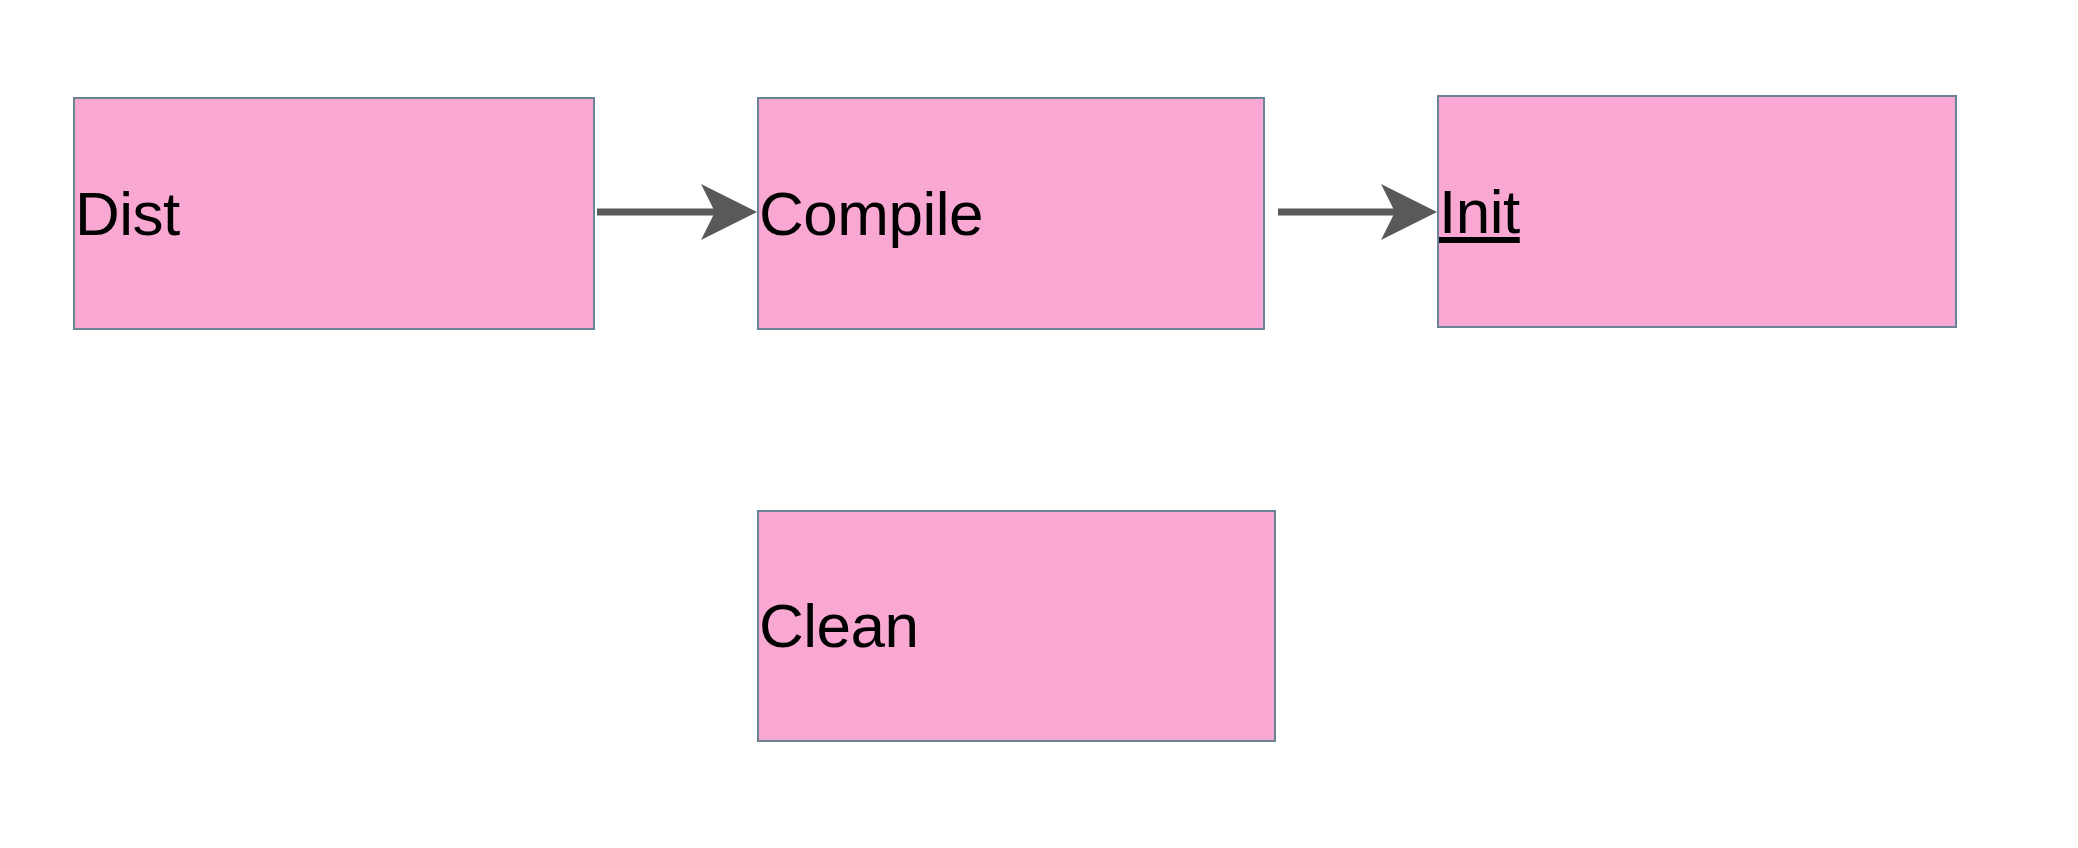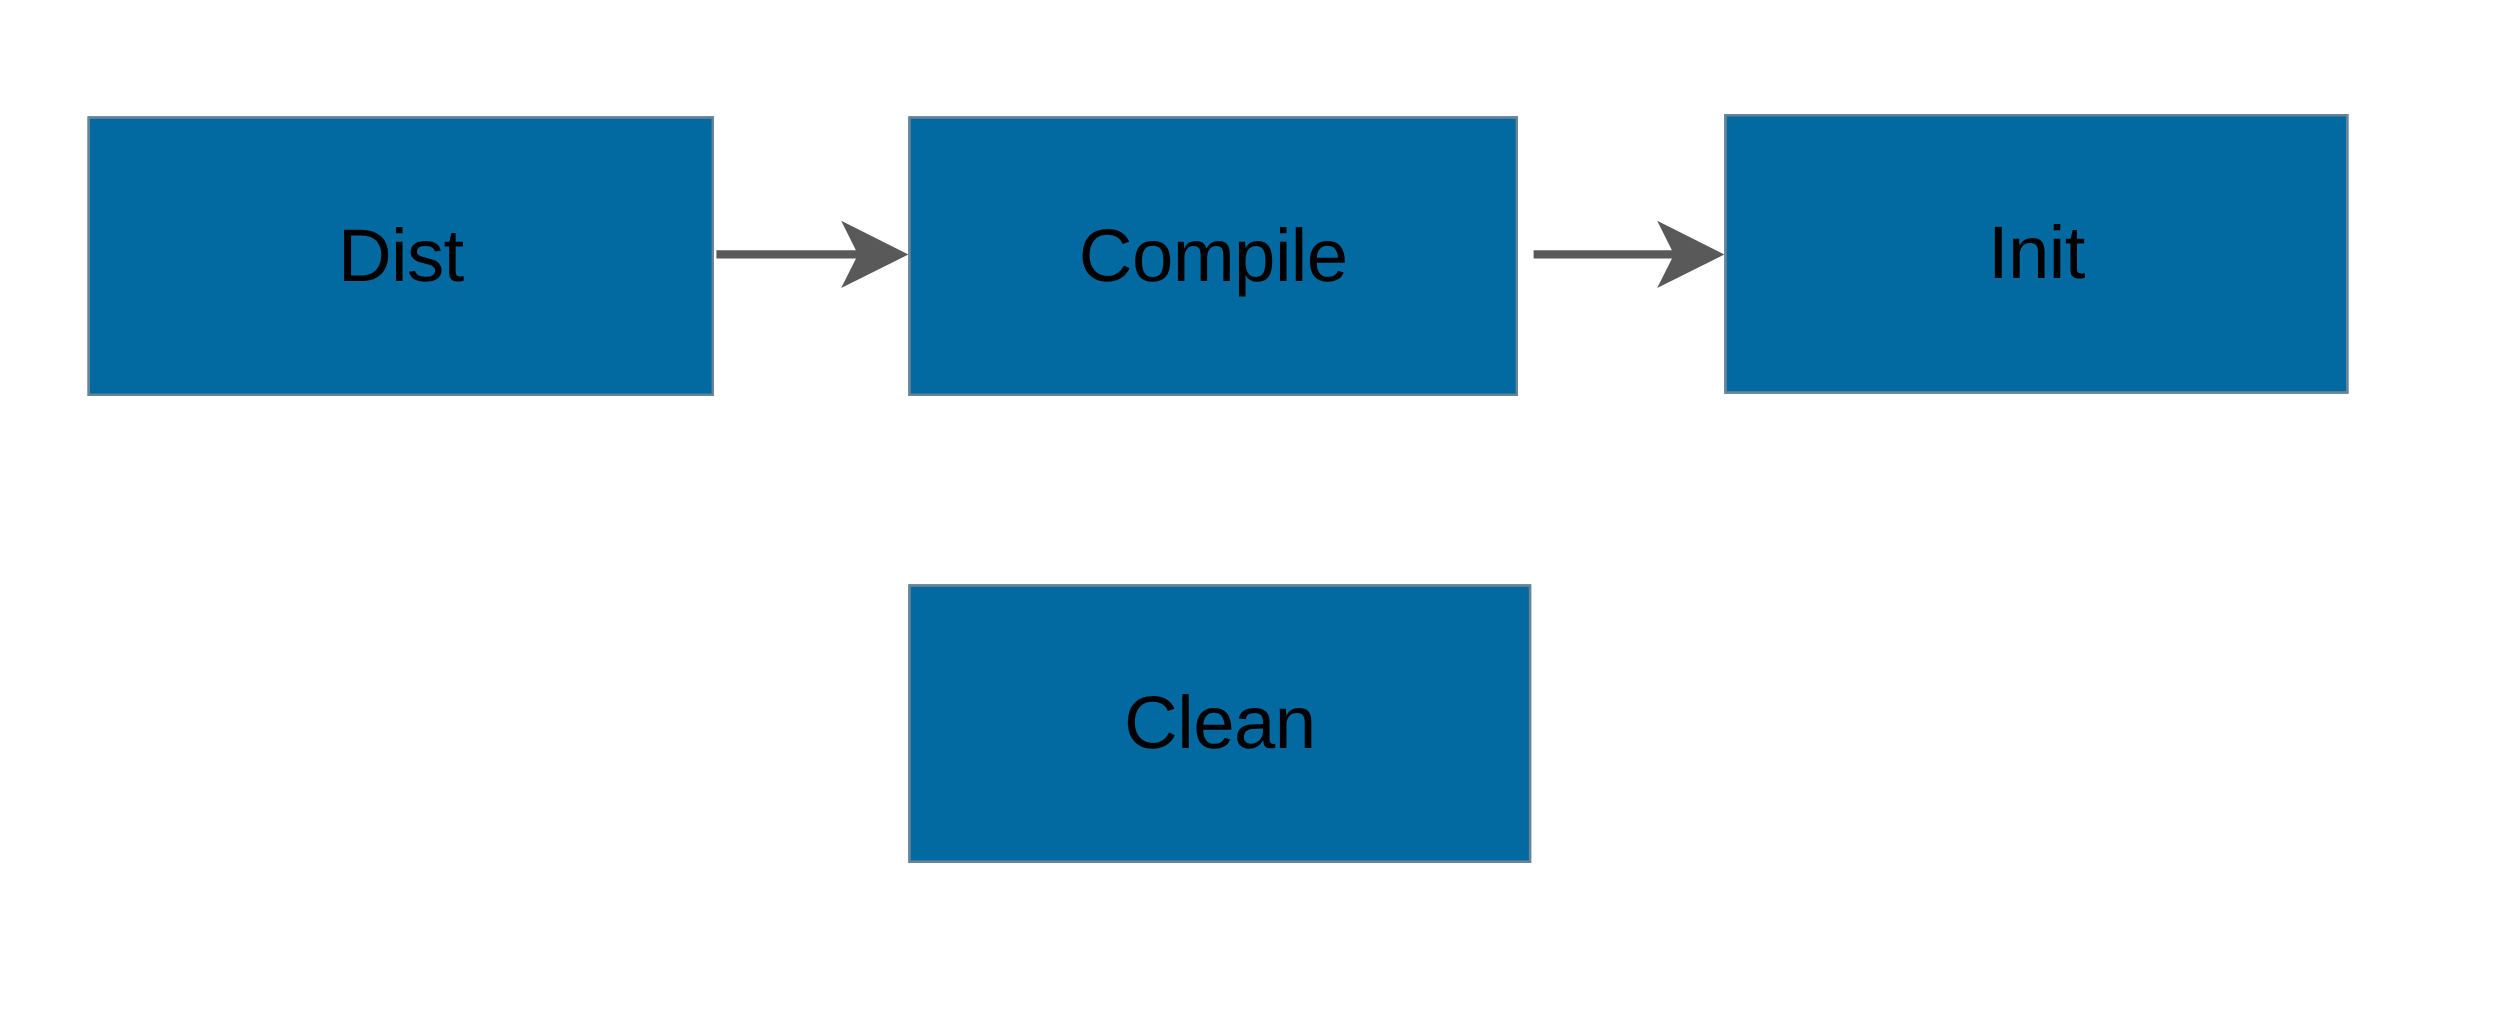--- a/index.html
+++ b/index.html
@@ -14,25 +14,25 @@
   #canvas {
     position: relative;
     width: 2078px;
     height: 848px;
     background: #ffffff;
     overflow: hidden;
   }
   .node {
     position: absolute;
     box-sizing: border-box;
-    background: #0369a1;
+    background: #f9a8d4;
     border: 2px solid #6b8495;
     display: flex;
     align-items: center;
-    justify-content: center;
+    justify-content: flex-start;
     user-select: none;
   }
   .node-label {
     font-family: "Liberation Sans", sans-serif;
     font-size: 62px;
     font-weight: 400;
     color: #000000;
     line-height: 1;
     letter-spacing: -0.5px;
     white-space: nowrap;
@@ -75,21 +75,21 @@
   </svg>
 
   <div class="node" style="left:73px; top:97px; width:522px; height:233px;">
     <span class="node-label">Dist</span>
   </div>
 
   <div class="node" style="left:757px; top:97px; width:508px; height:233px;">
     <span class="node-label">Compile</span>
   </div>
 
-  <div class="node" style="left:1437px; top:95px; width:520px; height:233px;">
+  <div class="node" style="left:1437px; top:95px; width:520px; height:233px;text-decoration:underline;">
     <span class="node-label">Init</span>
   </div>
 
-  <div class="node" style="left:757px; top:487px; width:519px; height:232px;">
+  <div class="node" style="left:757px; top:510px; width:519px; height:232px;">
     <span class="node-label">Clean</span>
   </div>
 
 </div>
 
 </body></html>

